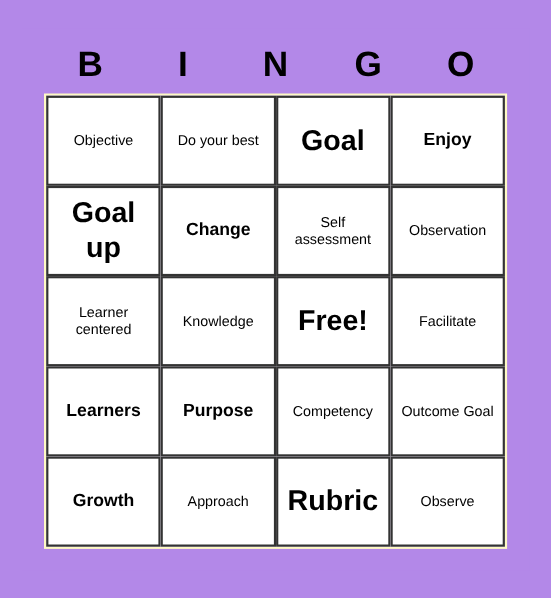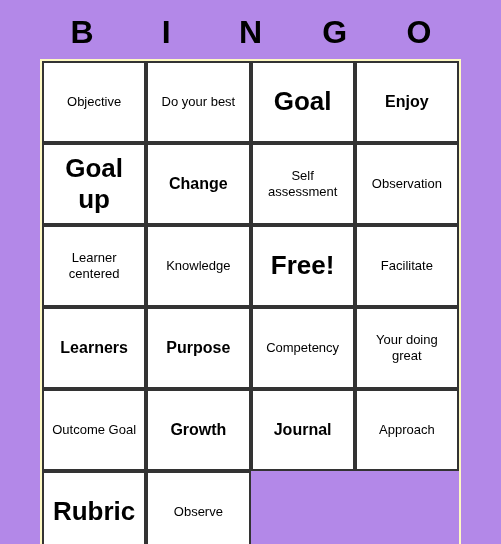--- a/index.html
+++ b/index.html
@@ -115,30 +115,24 @@
       <div class="bingo-cell medium">
         <span class="cell-text">Learners</span>
       </div>
       <div class="bingo-cell medium">
         <span class="cell-text">Purpose</span>
       </div>
       <div class="bingo-cell small">
         <span class="cell-text">Competency</span>
       </div>
       <div class="bingo-cell small">
-        <span class="cell-text">Your doing great</span>
-      </div>
-      <div class="bingo-cell small">
         <span class="cell-text">Outcome Goal</span>
       </div>
       <div class="bingo-cell medium">
         <span class="cell-text">Growth</span>
-      </div>
-      <div class="bingo-cell medium">
-        <span class="cell-text">Journal</span>
       </div>
       <div class="bingo-cell small">
         <span class="cell-text">Approach</span>
       </div>
       <div class="bingo-cell large">
         <span class="cell-text">Rubric</span>
       </div>
       <div class="bingo-cell small">
         <span class="cell-text">Observe</span>
       </div>

